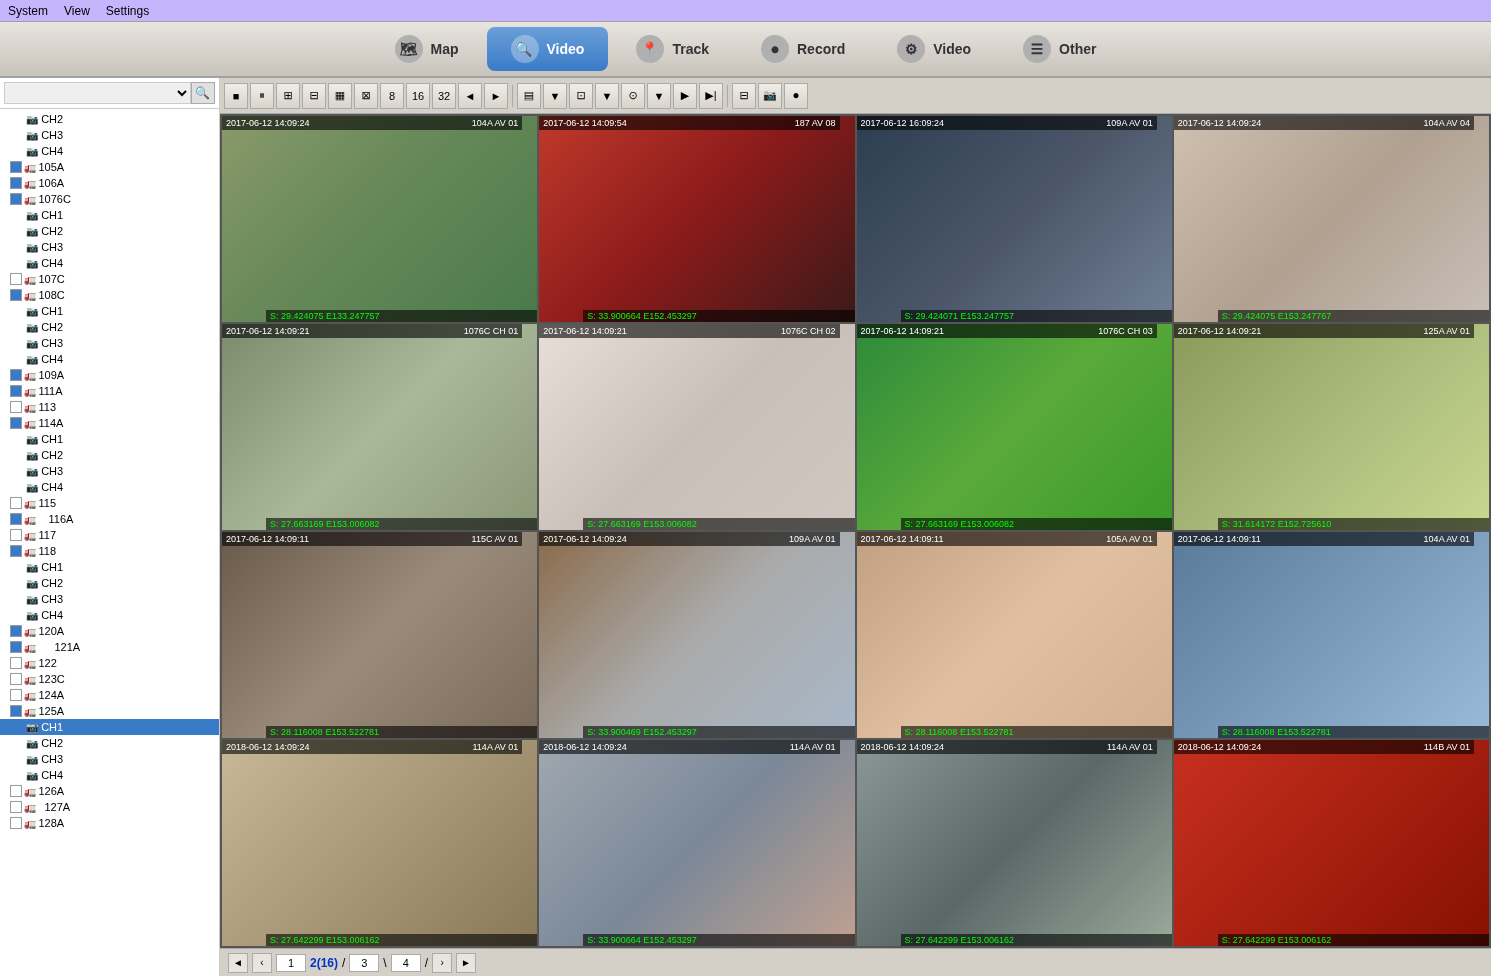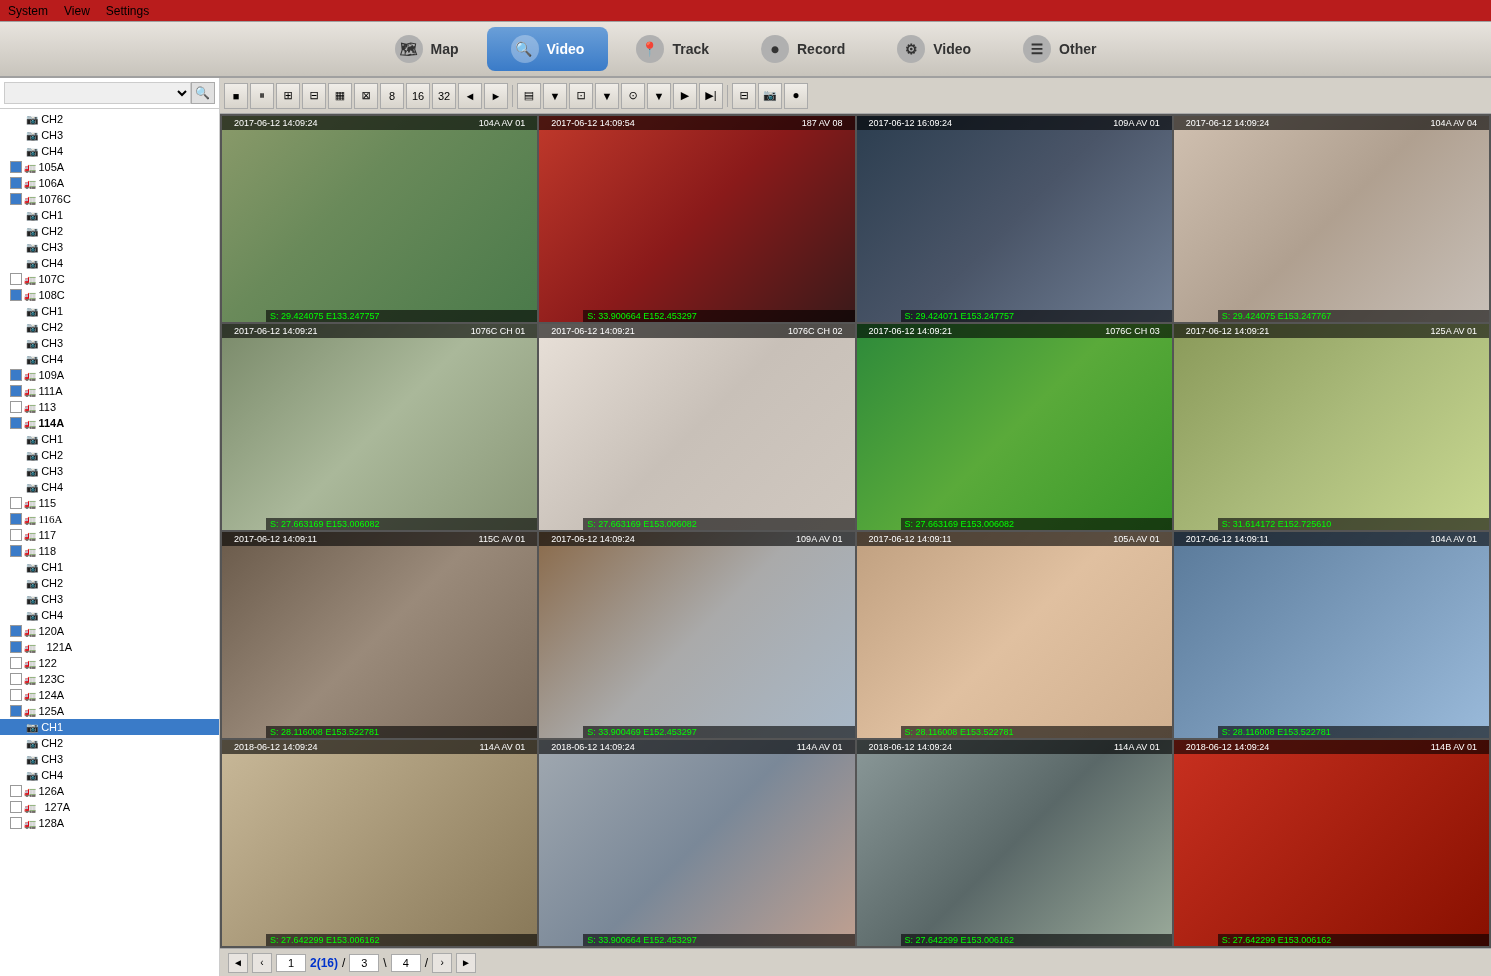--- a/index.html
+++ b/index.html
@@ -1,20 +1,20 @@
 <!DOCTYPE html>
 <html><head>
   <meta charset="utf-8">
   <style>
     * { box-sizing: border-box; margin: 0; padding: 0; }
     body { font-family: Arial, sans-serif; font-size: 12px; background: #c8c8c8; width: 1491px; height: 976px; overflow: hidden; }
 
     
     .top-menu-bar {
-      background: #b91c1c;
+      background: #c4b5fd;
       height: 22px;
       display: flex;
       align-items: center;
       padding: 0 8px;
       border-bottom: 1px solid #a0a0a0;
     }
     .top-menu-bar span {
       margin-right: 16px;
       font-size: 12px;
       cursor: pointer;
@@ -174,25 +174,25 @@
     .video-cell {
       background: #111;
       position: relative;
       overflow: hidden;
       cursor: pointer;
     }
     .video-cell-overlay {
       position: absolute;
       top: 0;
       left: 0;
-      right: 0;
+      right: 15px;
       background: rgba(0,0,0,0.6);
       color: #fff;
       font-size: 9px;
-      padding: 2px 12px;
+      padding: 2px 4px;
       display: flex;
       justify-content: space-between;
     }
     .video-cell-bottom {
       position: absolute;
       bottom: 0;
       left: 0;
       right: 0;
       background: rgba(0,0,0,0.6);
       color: #0f0;
@@ -401,21 +401,21 @@
         <div class="tree-item">
           <span>&nbsp;&nbsp;&nbsp;</span>
           <span class="checkbox "></span>
           <span style="font-size:10px;">🚛</span>
           <span class="label" style="margin-left:2px;">113</span>
         </div>
         <div class="tree-item">
           <span>&nbsp;&nbsp;&nbsp;</span>
           <span class="checkbox checked"></span>
           <span style="font-size:10px;">🚛</span>
-          <span class="label" style="margin-left:2px;font-weight:bold;">114A</span>
+          <span class="label" style="margin-left:2px;">114A</span>
         </div>
         <div class="tree-item">
           <span>&nbsp;&nbsp;&nbsp;&nbsp;&nbsp;&nbsp;&nbsp;&nbsp;</span>
           <span style="font-size:10px;">📷</span>
           <span class="label" style="margin-left:2px;">CH1</span>
         </div>
         <div class="tree-item">
           <span>&nbsp;&nbsp;&nbsp;&nbsp;&nbsp;&nbsp;&nbsp;&nbsp;</span>
           <span style="font-size:10px;">📷</span>
           <span class="label" style="margin-left:2px;">CH2</span>
@@ -433,21 +433,21 @@
         <div class="tree-item">
           <span>&nbsp;&nbsp;&nbsp;</span>
           <span class="checkbox "></span>
           <span style="font-size:10px;">🚛</span>
           <span class="label" style="margin-left:2px;">115</span>
         </div>
         <div class="tree-item">
           <span>&nbsp;&nbsp;&nbsp;</span>
           <span class="checkbox checked"></span>
           <span style="font-size:10px;">🚛</span>
-          <span class="label" style="margin-left:2px;font-family:Liberation Serif, serif;">116A</span>
+          <span class="label" style="margin-left:12px;">116A</span>
         </div>
         <div class="tree-item">
           <span>&nbsp;&nbsp;&nbsp;</span>
           <span class="checkbox "></span>
           <span style="font-size:10px;">🚛</span>
           <span class="label" style="margin-left:2px;">117</span>
         </div>
         <div class="tree-item">
           <span>&nbsp;&nbsp;&nbsp;</span>
           <span class="checkbox checked"></span>
@@ -477,21 +477,21 @@
         <div class="tree-item">
           <span>&nbsp;&nbsp;&nbsp;</span>
           <span class="checkbox checked"></span>
           <span style="font-size:10px;">🚛</span>
           <span class="label" style="margin-left:2px;">120A</span>
         </div>
         <div class="tree-item">
           <span>&nbsp;&nbsp;&nbsp;</span>
           <span class="checkbox checked"></span>
           <span style="font-size:10px;">🚛</span>
-          <span class="label" style="margin-left:10px;">121A</span>
+          <span class="label" style="margin-left:18px;">121A</span>
         </div>
         <div class="tree-item">
           <span>&nbsp;&nbsp;&nbsp;</span>
           <span class="checkbox "></span>
           <span style="font-size:10px;">🚛</span>
           <span class="label" style="margin-left:2px;">122</span>
         </div>
         <div class="tree-item">
           <span>&nbsp;&nbsp;&nbsp;</span>
           <span class="checkbox "></span>

